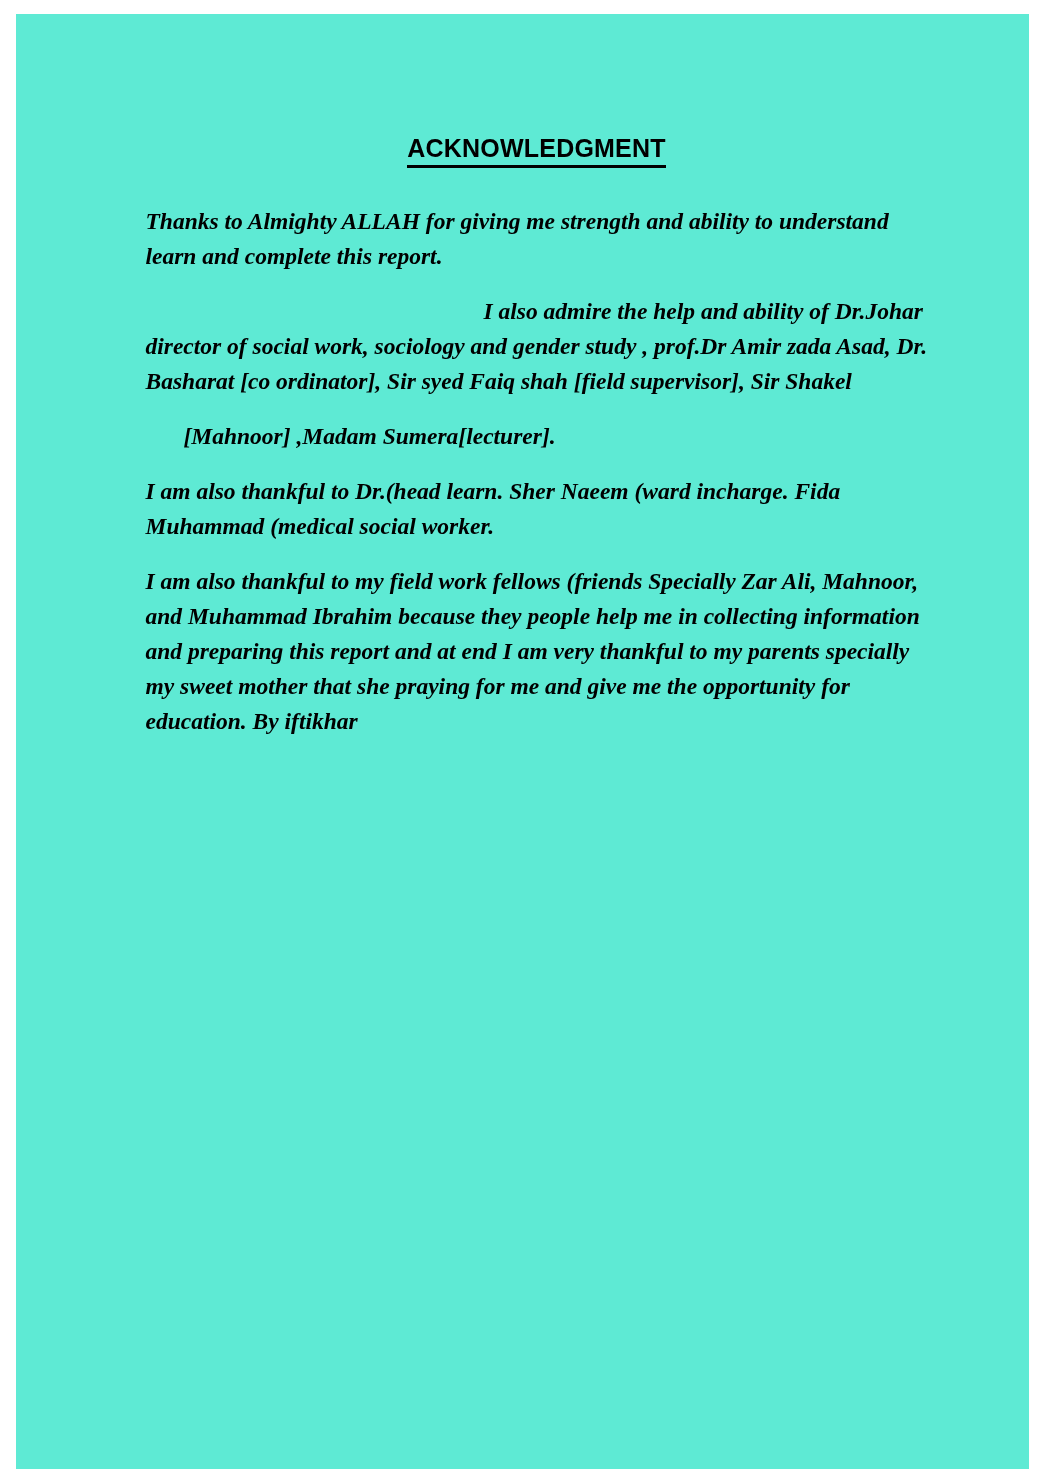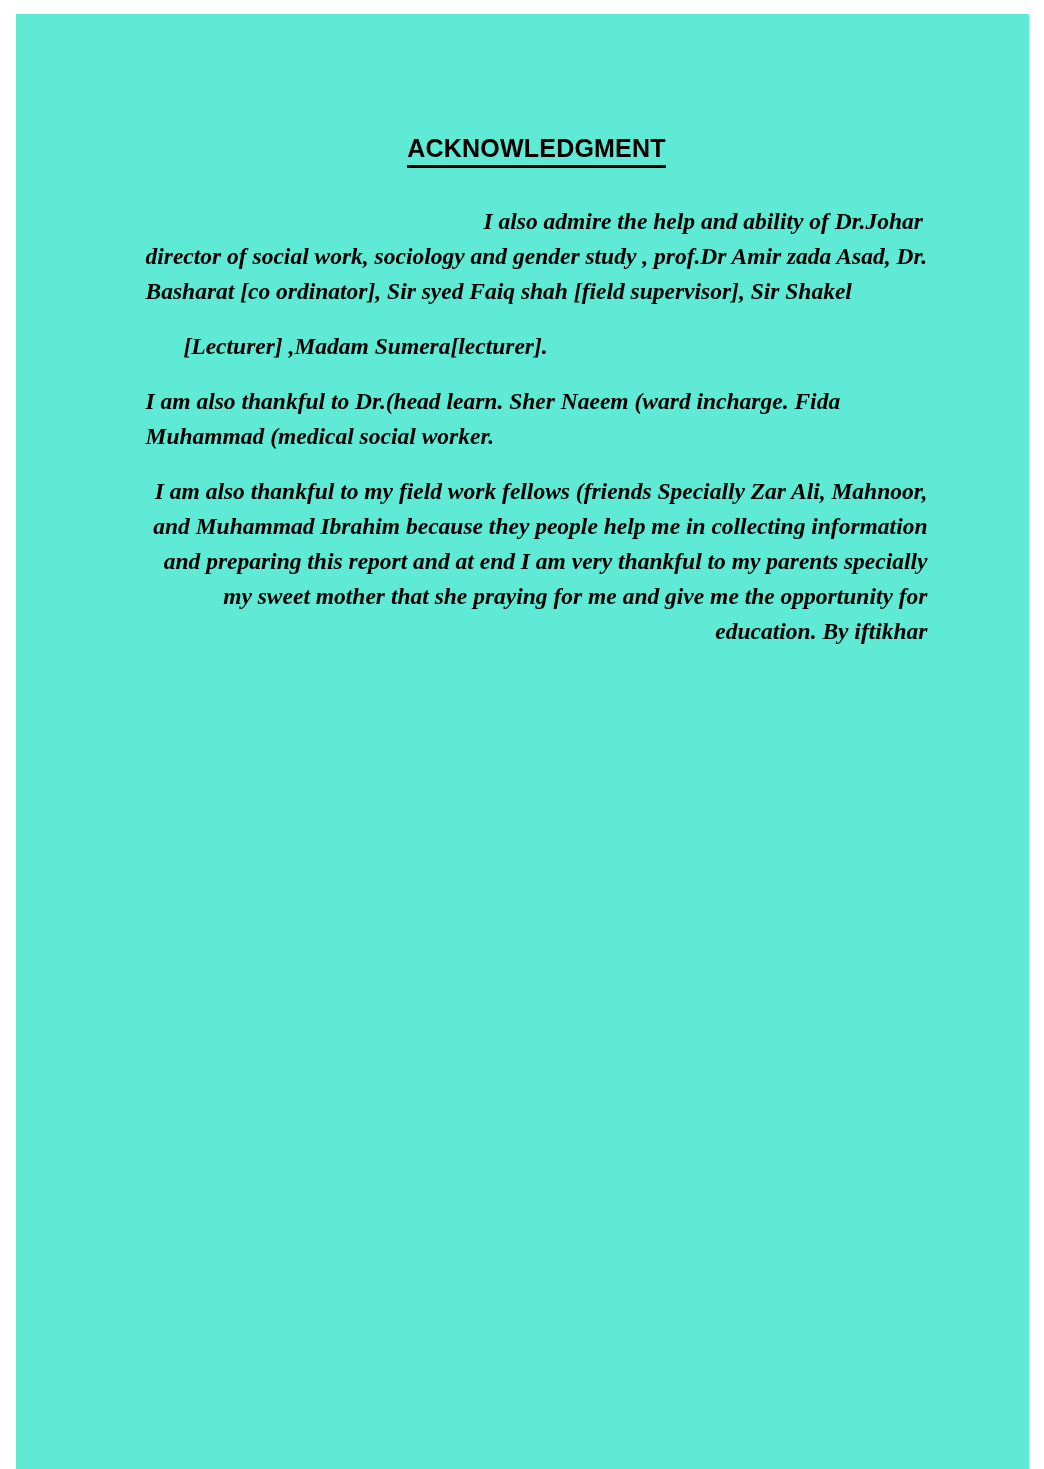--- a/index.html
+++ b/index.html
@@ -45,41 +45,41 @@
     font-size: 23.5px;
     line-height: 35px;
     color: #000000;
     margin: 0 0 20px 0;
     padding: 0;
     text-align: left;
     white-space: pre-wrap;
   }
   p.body-para:last-child {
     margin-bottom: 0;
-    text-align: right;
   }
   .para-tab-indent {
     display: inline-block;
     width: 338px;
   }
   p.indented-line {
     margin-left: 38px;
   }
 </style>
 </head>
 <body>
 
 <div class="page">
   <div class="content">
 
     <h1 class="doc-heading"><span class="heading-text">ACKNOWLEDGMENT</span></h1>
 
+    <p class="body-para">Thanks to Almighty ALLAH for giving me strength and ability to understand learn and complete this report.</p>
 
     <p class="body-para"><span class="para-tab-indent"></span><span>I also admire the help and ability of </span><span>Dr.Johar  director of social work, sociology and gender study , prof.Dr Amir zada Asad, Dr. Basharat [co ordinator], Sir syed Faiq shah [field supervisor], Sir Shakel</span></p>
 
-    <p class="body-para indented-line">[Lecturer] ,Madam Sumera[lecturer].</p>
+    <p class="body-para indented-line">[Mahnoor] ,Madam Sumera[lecturer].</p>
 
     <p class="body-para">I am also thankful to Dr.(head learn. Sher Naeem (ward incharge. Fida Muhammad (medical social worker.</p>
 
     <p class="body-para">I am also thankful to my field work fellows (friends Specially Zar Ali, Mahnoor, and Muhammad Ibrahim because they people help me in collecting information and preparing this report and at end I am very thankful to my parents specially my sweet mother that she praying for me and give me the opportunity for education. By iftikhar</p>
 
   </div>
 </div>
 
 </body></html>

